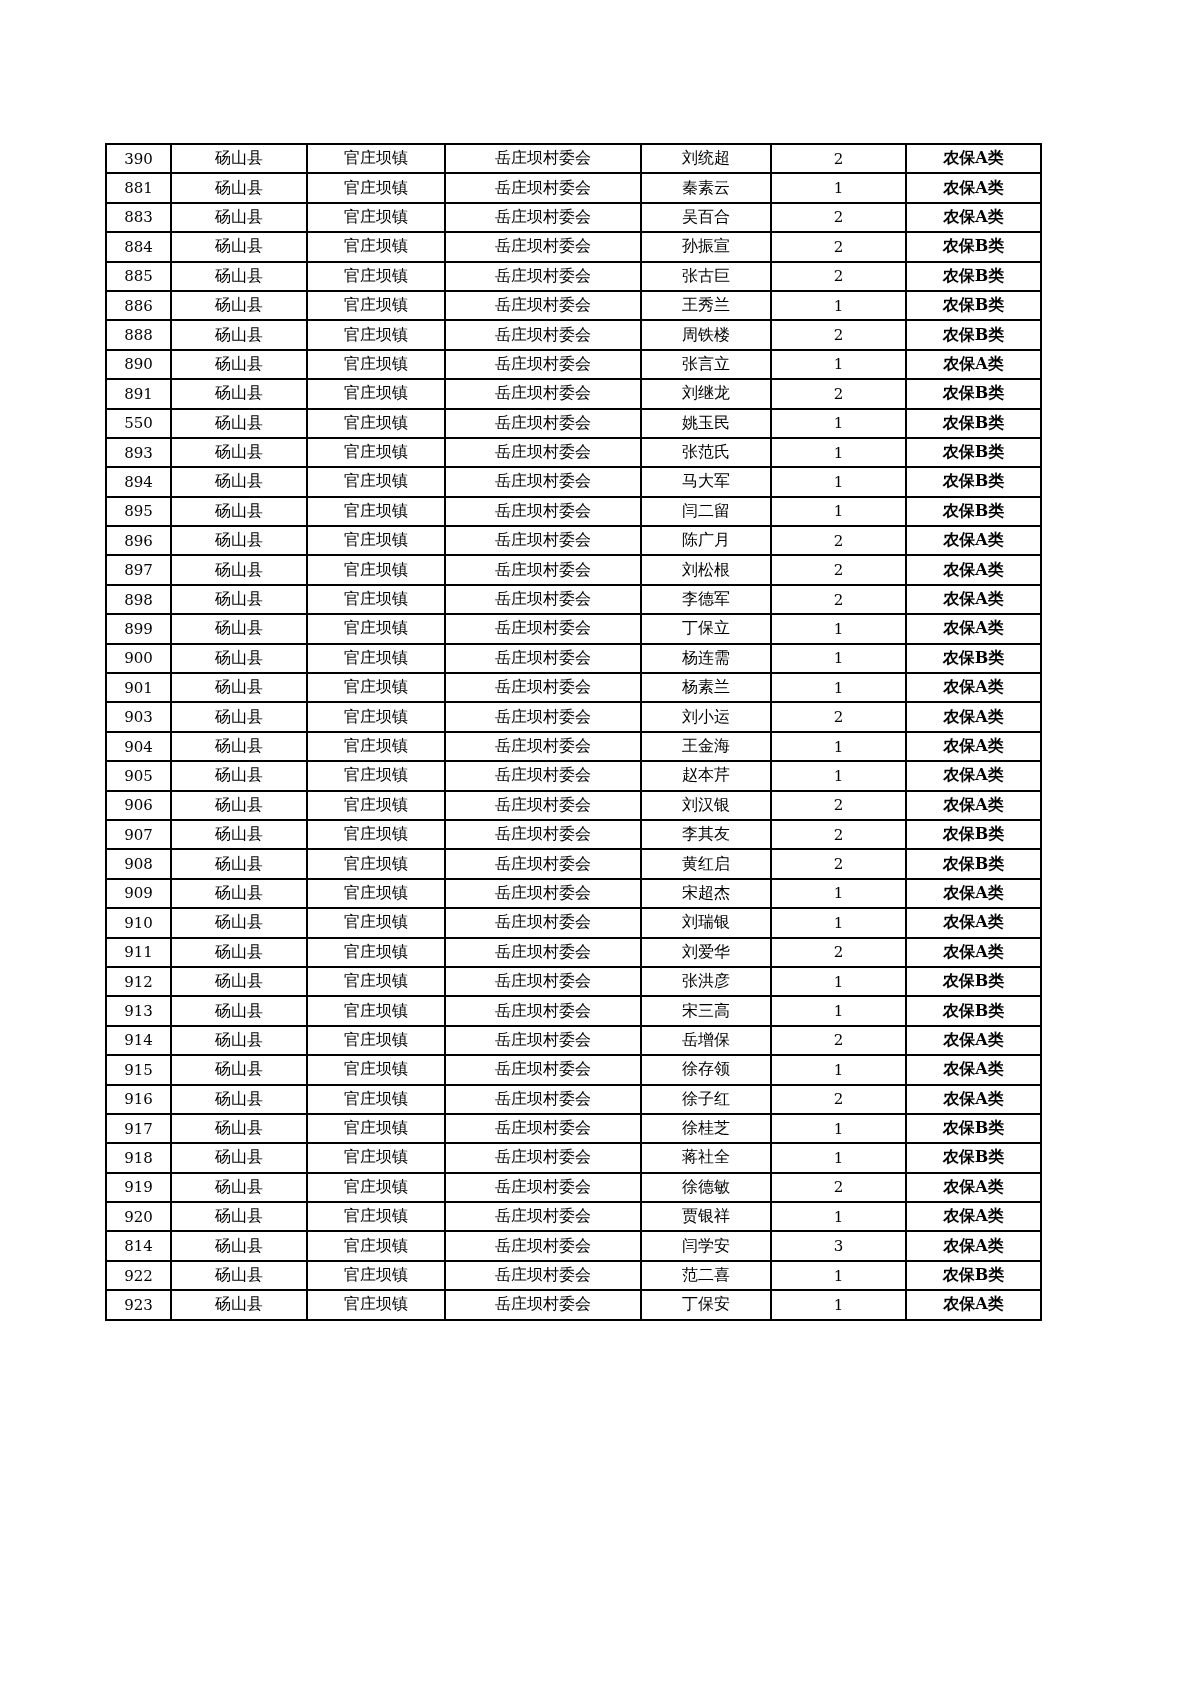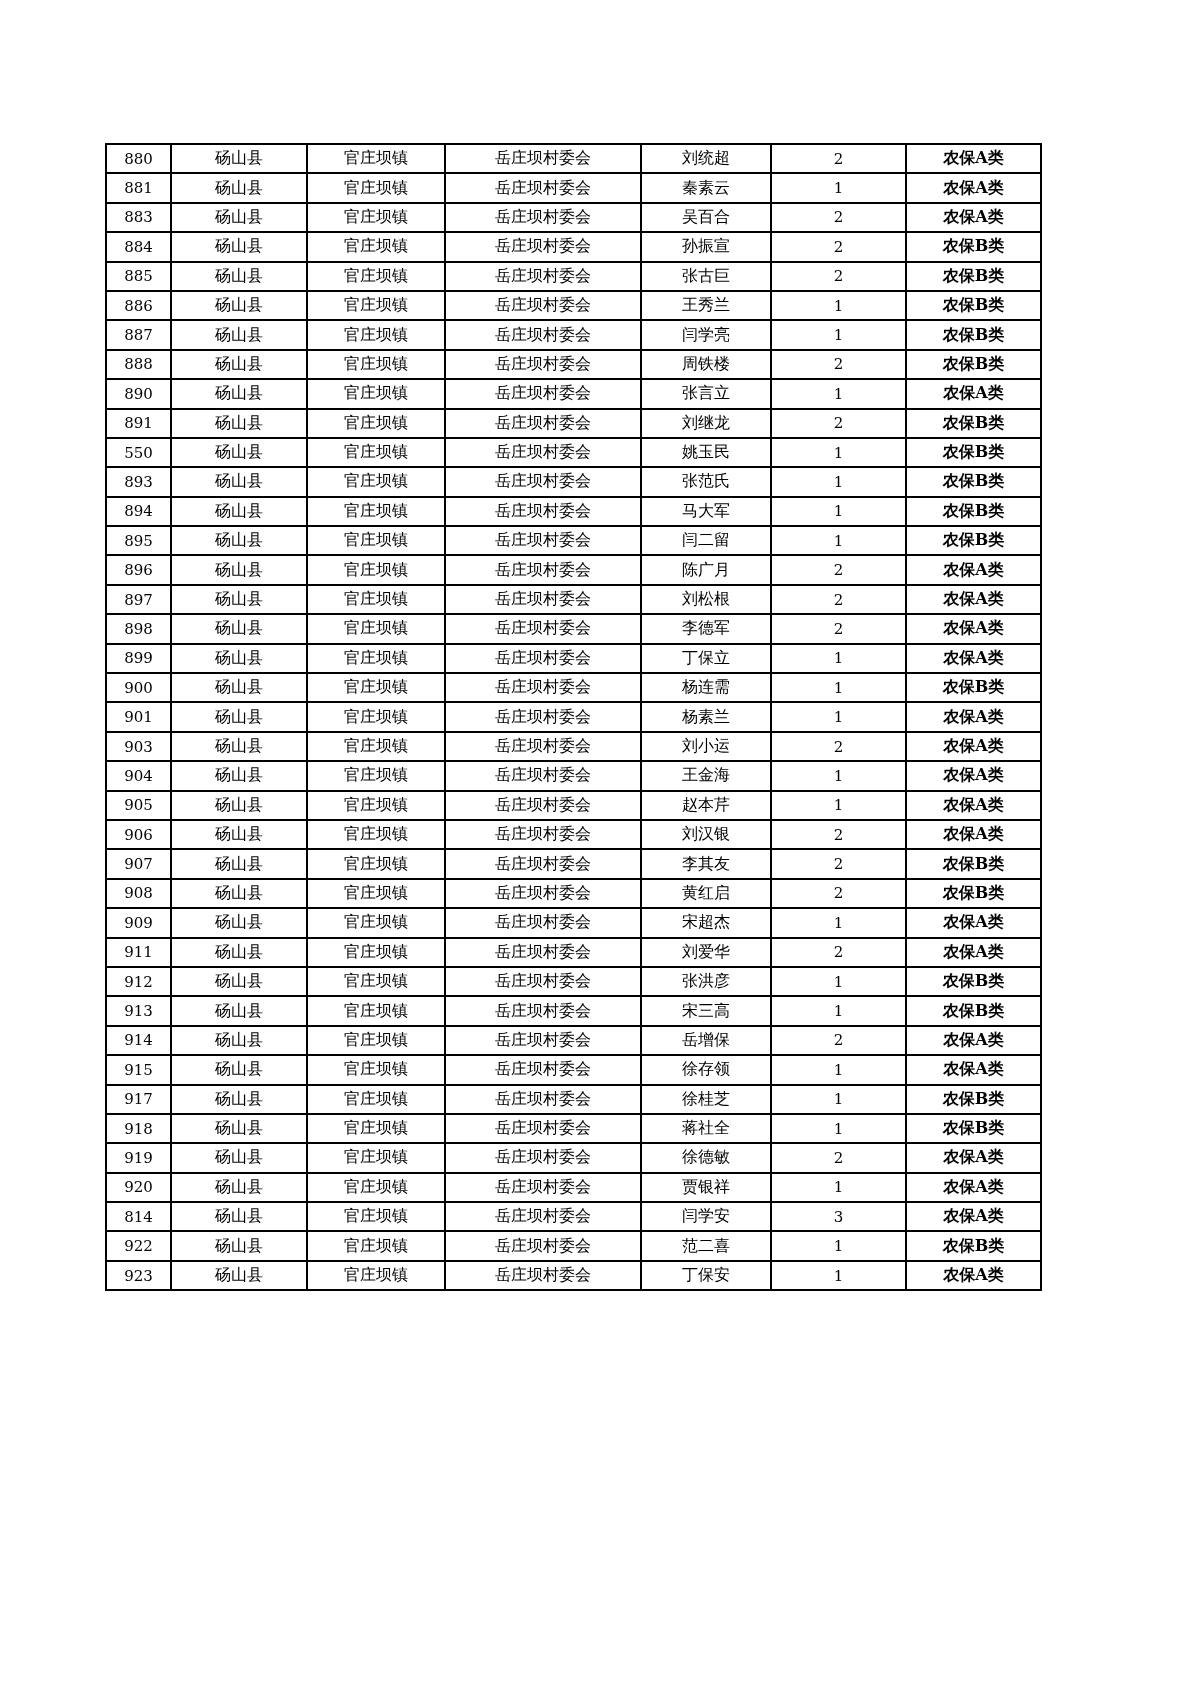--- a/index.html
+++ b/index.html
@@ -41,21 +41,21 @@
   td.col-count    { width: 133px; font-size: 15px; }
   td.col-category { width: 133px; font-weight: bold; }
 </style>
 </head>
 <body>
 
 <div class="page">
   <table class="roster">
     <tbody id="roster-body">
         <tr>
-          <td class="col-seq">880</td>
+          <td class="col-seq">390</td>
           <td class="col-county">砀山县</td>
           <td class="col-town">官庄坝镇</td>
           <td class="col-village">岳庄坝村委会</td>
           <td class="col-name">刘统超</td>
           <td class="col-count">2</td>
           <td class="col-category">农保A类</td>
         </tr>
         <tr>
           <td class="col-seq">881</td>
           <td class="col-county">砀山县</td>
@@ -95,29 +95,20 @@
         <tr>
           <td class="col-seq">886</td>
           <td class="col-county">砀山县</td>
           <td class="col-town">官庄坝镇</td>
           <td class="col-village">岳庄坝村委会</td>
           <td class="col-name">王秀兰</td>
           <td class="col-count">1</td>
           <td class="col-category">农保B类</td>
         </tr>
         <tr>
-          <td class="col-seq">887</td>
-          <td class="col-county">砀山县</td>
-          <td class="col-town">官庄坝镇</td>
-          <td class="col-village">岳庄坝村委会</td>
-          <td class="col-name">闫学亮</td>
-          <td class="col-count">1</td>
-          <td class="col-category">农保B类</td>
-        </tr>
-        <tr>
           <td class="col-seq">888</td>
           <td class="col-county">砀山县</td>
           <td class="col-town">官庄坝镇</td>
           <td class="col-village">岳庄坝村委会</td>
           <td class="col-name">周铁楼</td>
           <td class="col-count">2</td>
           <td class="col-category">农保B类</td>
         </tr>
         <tr>
           <td class="col-seq">890</td>
@@ -284,20 +275,29 @@
         <tr>
           <td class="col-seq">909</td>
           <td class="col-county">砀山县</td>
           <td class="col-town">官庄坝镇</td>
           <td class="col-village">岳庄坝村委会</td>
           <td class="col-name">宋超杰</td>
           <td class="col-count">1</td>
           <td class="col-category">农保A类</td>
         </tr>
         <tr>
+          <td class="col-seq">910</td>
+          <td class="col-county">砀山县</td>
+          <td class="col-town">官庄坝镇</td>
+          <td class="col-village">岳庄坝村委会</td>
+          <td class="col-name">刘瑞银</td>
+          <td class="col-count">1</td>
+          <td class="col-category">农保A类</td>
+        </tr>
+        <tr>
           <td class="col-seq">911</td>
           <td class="col-county">砀山县</td>
           <td class="col-town">官庄坝镇</td>
           <td class="col-village">岳庄坝村委会</td>
           <td class="col-name">刘爱华</td>
           <td class="col-count">2</td>
           <td class="col-category">农保A类</td>
         </tr>
         <tr>
           <td class="col-seq">912</td>
@@ -326,20 +326,29 @@
           <td class="col-count">2</td>
           <td class="col-category">农保A类</td>
         </tr>
         <tr>
           <td class="col-seq">915</td>
           <td class="col-county">砀山县</td>
           <td class="col-town">官庄坝镇</td>
           <td class="col-village">岳庄坝村委会</td>
           <td class="col-name">徐存领</td>
           <td class="col-count">1</td>
+          <td class="col-category">农保A类</td>
+        </tr>
+        <tr>
+          <td class="col-seq">916</td>
+          <td class="col-county">砀山县</td>
+          <td class="col-town">官庄坝镇</td>
+          <td class="col-village">岳庄坝村委会</td>
+          <td class="col-name">徐子红</td>
+          <td class="col-count">2</td>
           <td class="col-category">农保A类</td>
         </tr>
         <tr>
           <td class="col-seq">917</td>
           <td class="col-county">砀山县</td>
           <td class="col-town">官庄坝镇</td>
           <td class="col-village">岳庄坝村委会</td>
           <td class="col-name">徐桂芝</td>
           <td class="col-count">1</td>
           <td class="col-category">农保B类</td>

